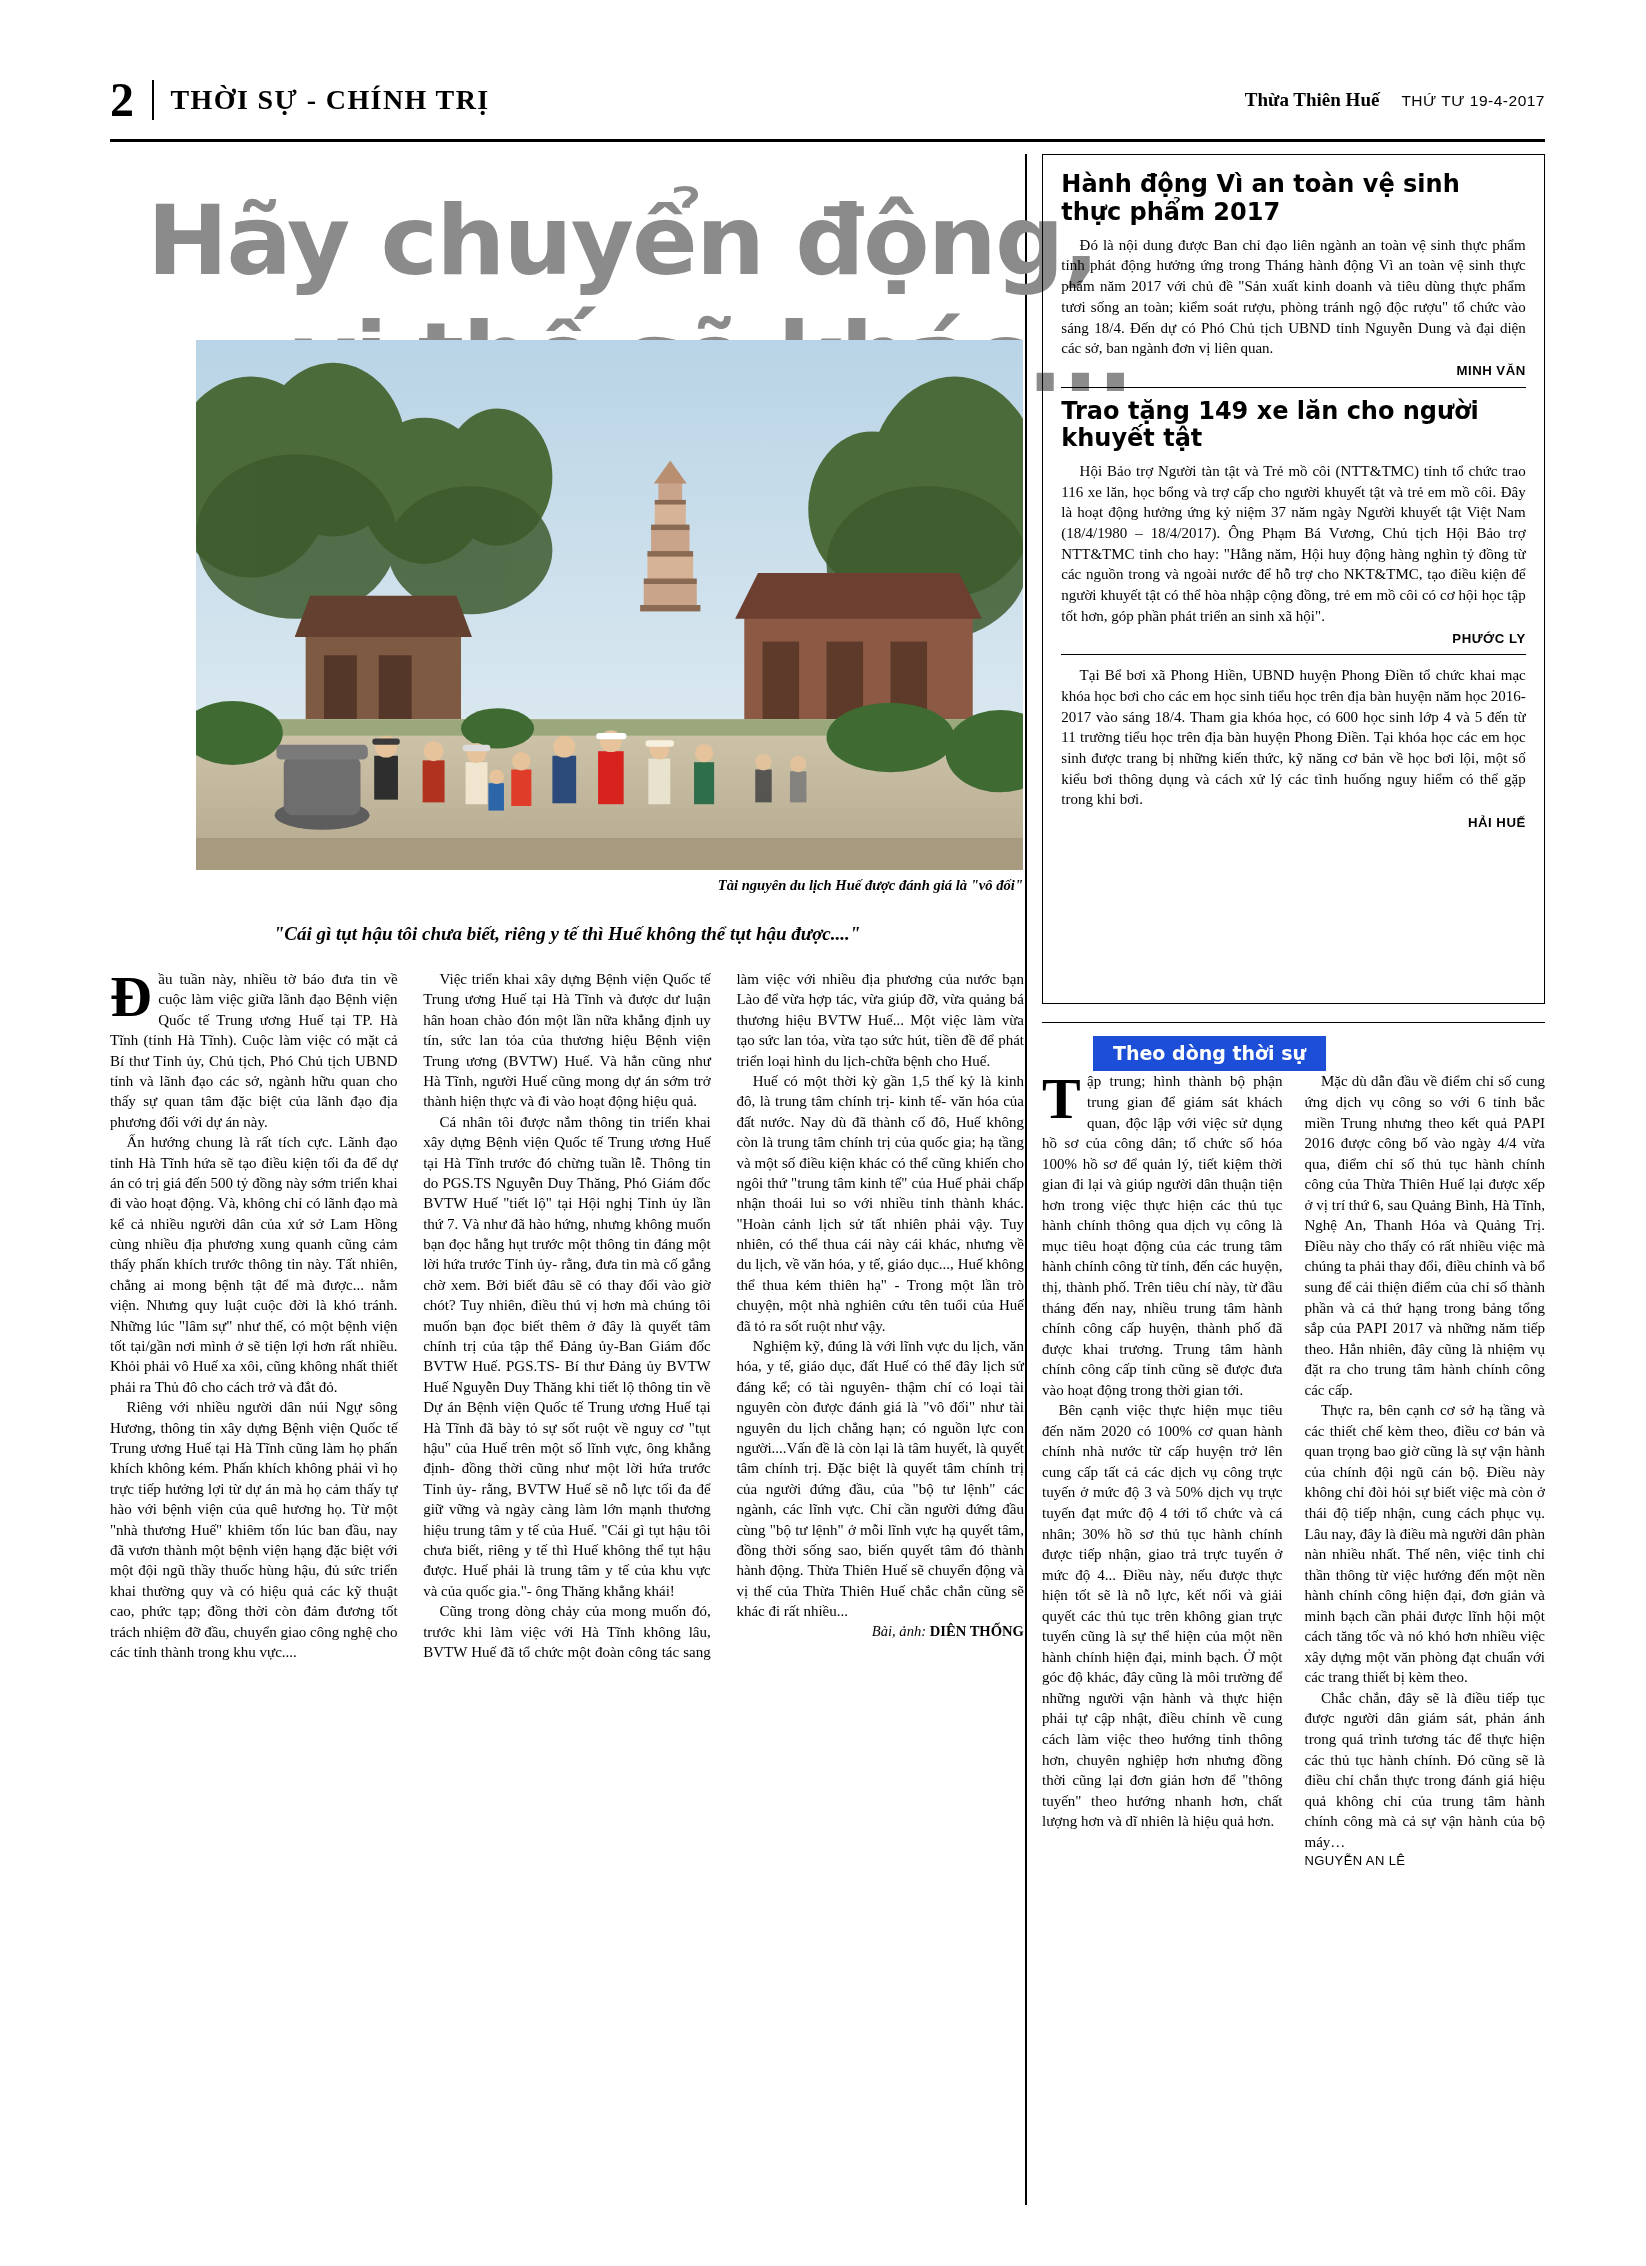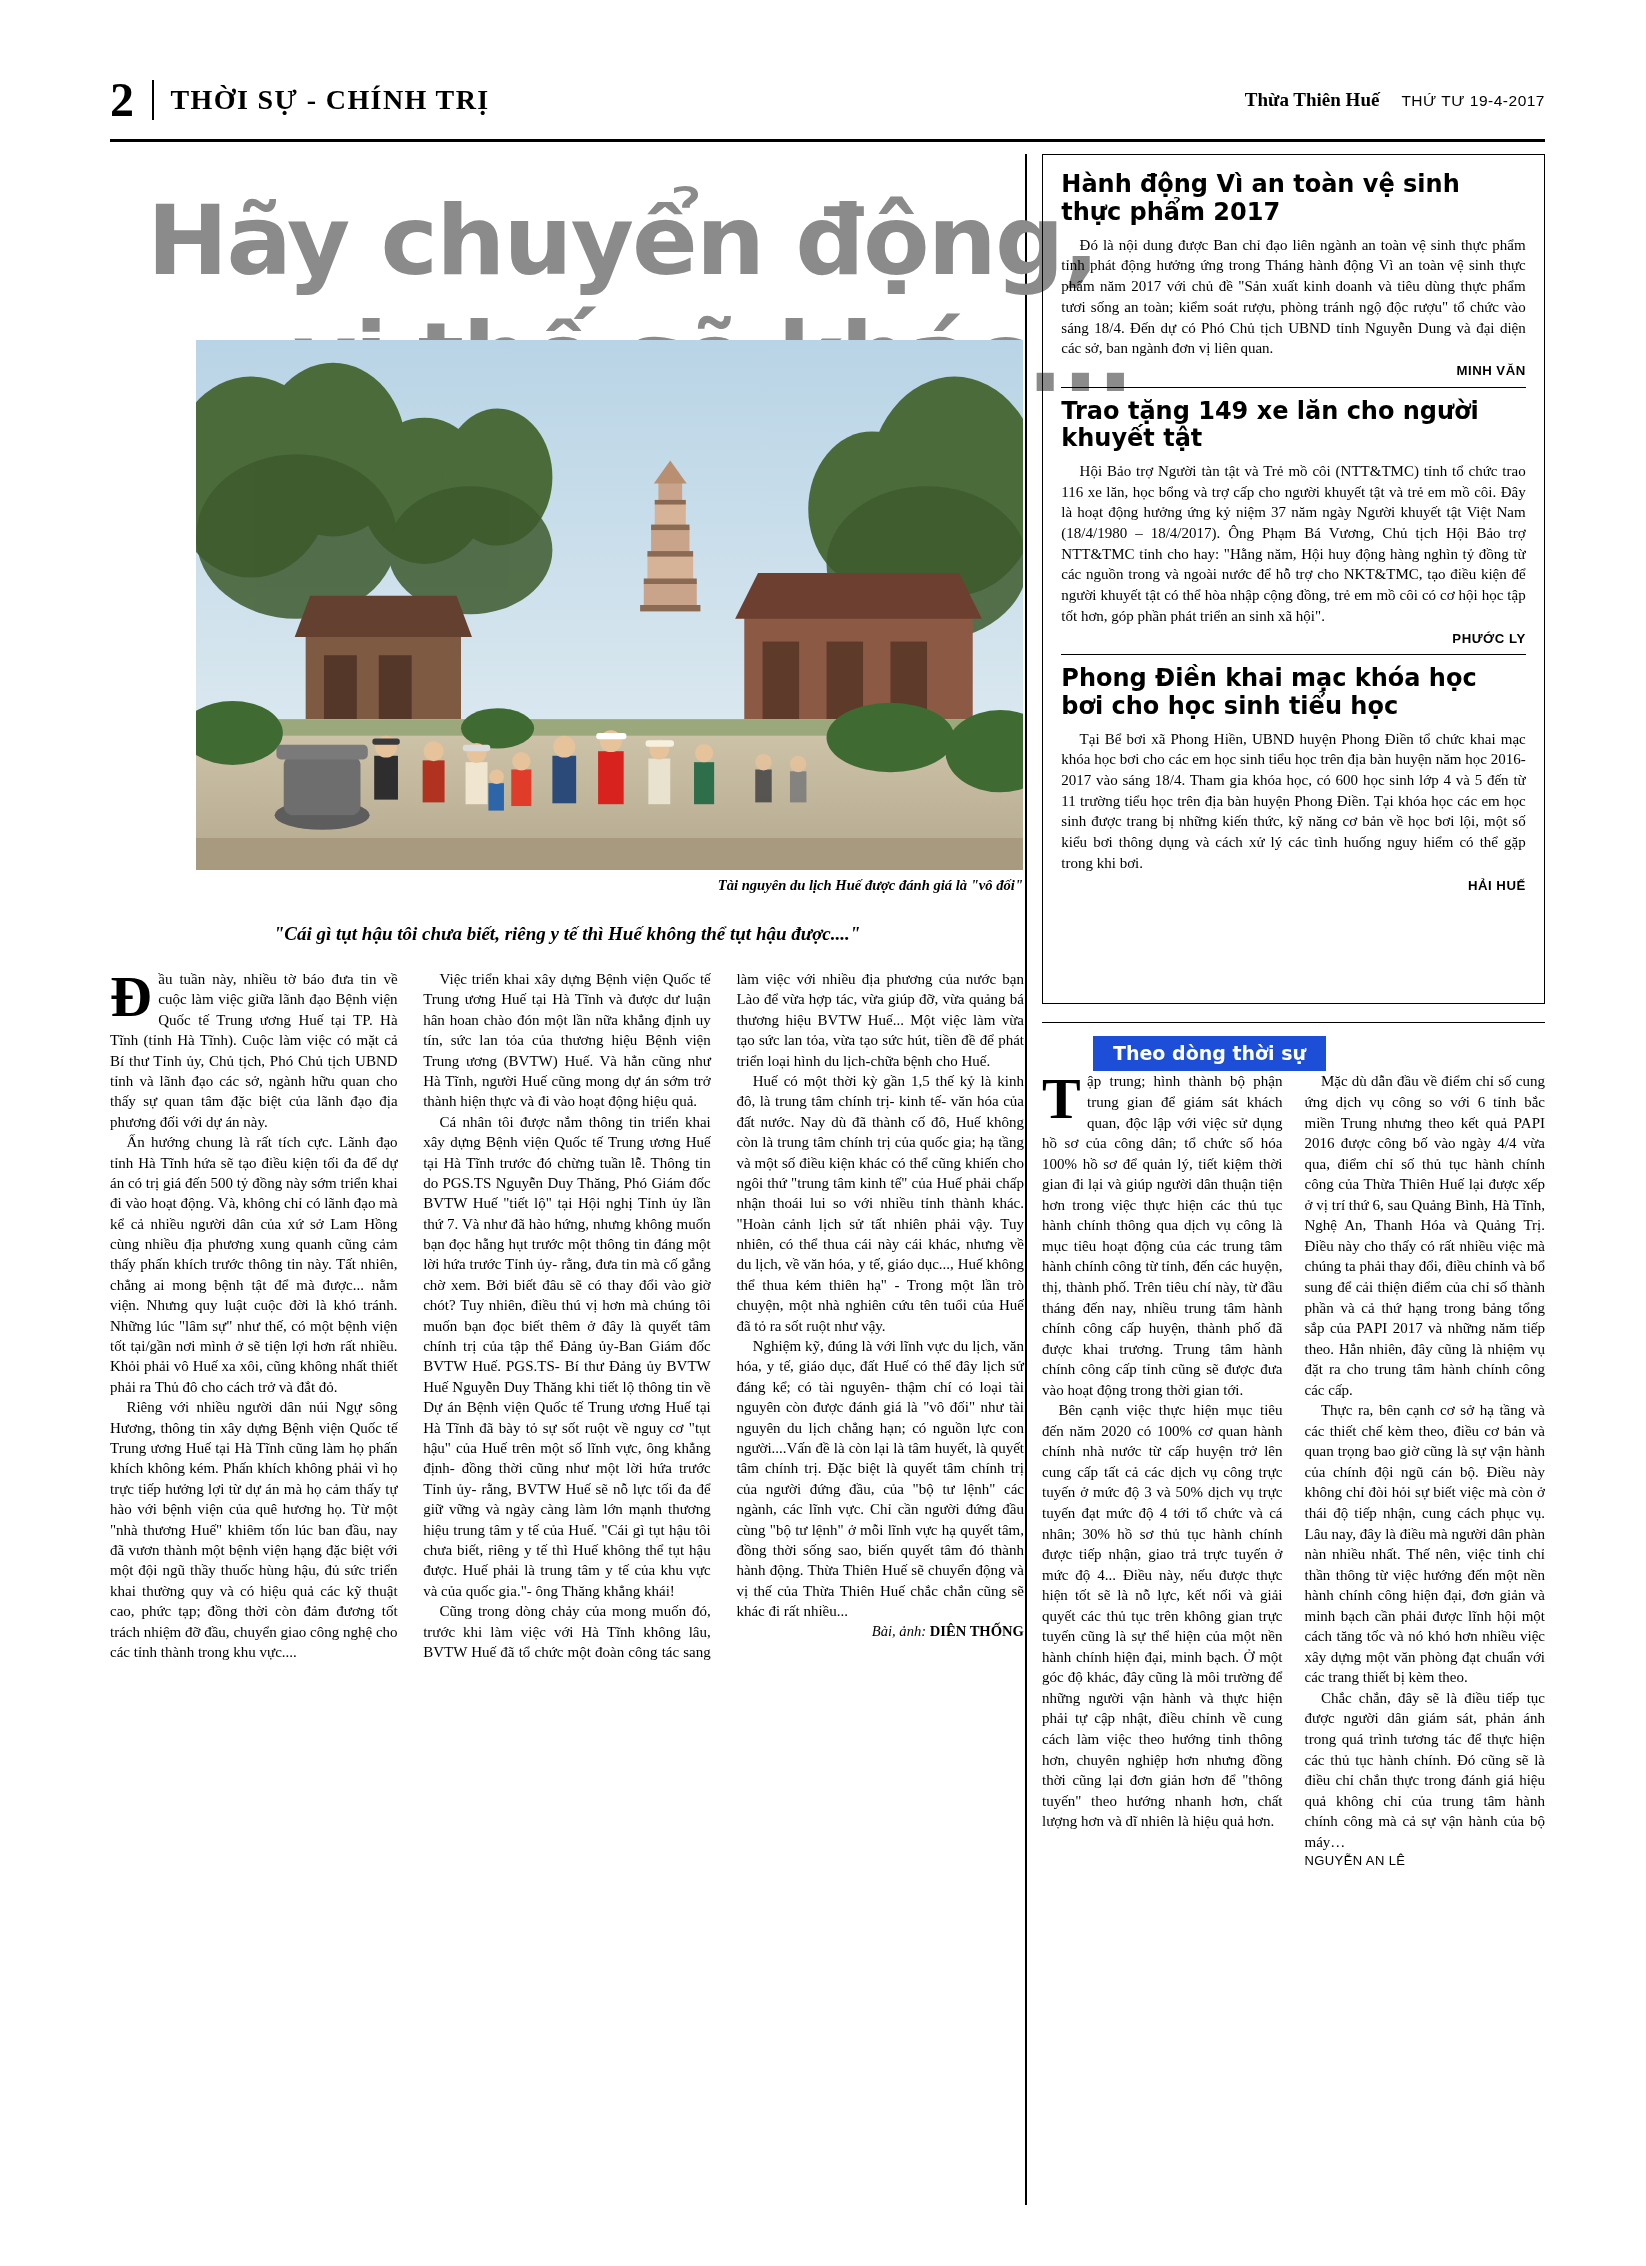--- a/index.html
+++ b/index.html
@@ -459,21 +459,20 @@
       <div class="news-author">MINH VĂN</div>
     </div>
     <hr class="news-rule">
     <div class="news-item">
       <div class="news-title">Trao tặng 149 xe lăn cho người khuyết tật</div>
       <div class="news-body">Hội Bảo trợ Người tàn tật và Trẻ mồ côi (NTT&amp;TMC) tỉnh tổ chức trao 116 xe lăn, học bổng và trợ cấp cho người khuyết tật và trẻ em mồ côi. Đây là hoạt động hưởng ứng kỷ niệm 37 năm ngày Người khuyết tật Việt Nam (18/4/1980 – 18/4/2017). Ông Phạm Bá Vương, Chủ tịch Hội Bảo trợ NTT&amp;TMC tỉnh cho hay: "Hằng năm, Hội huy động hàng nghìn tỷ đồng từ các nguồn trong và ngoài nước để hỗ trợ cho NKT&amp;TMC, tạo điều kiện để người khuyết tật có thể hòa nhập cộng đồng, trẻ em mồ côi có cơ hội học tập tốt hơn, góp phần phát triển an sinh xã hội".</div>
       <div class="news-author">PHƯỚC LY</div>
     </div>
     <hr class="news-rule">
     <div class="news-item">
-      <div class="news-title">Phong Điền khai mạc khóa học bơi cho học sinh tiểu học</div>
       <div class="news-body">Tại Bể bơi xã Phong Hiền, UBND huyện Phong Điền tổ chức khai mạc khóa học bơi cho các em học sinh tiểu học trên địa bàn huyện năm học 2016-2017 vào sáng 18/4. Tham gia khóa học, có 600 học sinh lớp 4 và 5 đến từ 11 trường tiểu học trên địa bàn huyện Phong Điền. Tại khóa học các em học sinh được trang bị những kiến thức, kỹ năng cơ bản về học bơi lội, một số kiểu bơi thông dụng và cách xử lý các tình huống nguy hiểm có thể gặp trong khi bơi.</div>
       <div class="news-author">HẢI HUẾ</div>
     </div>
   </div>
 
   <div class="feature">
     <div class="feature-kicker">Theo dòng thời sự</div>
     <div class="feature-cols">
       <p class="first"><span class="dropcap">T</span><span>ập trung; hình thành bộ phận trung gian để giám sát khách quan, độc lập với việc sử dụng hồ sơ của công dân; tổ chức số hóa 100% hồ sơ để quản lý, tiết kiệm thời gian đi lại và giúp người dân thuận tiện hơn trong việc thực hiện các thủ tục hành chính thông qua dịch vụ công là mục tiêu hoạt động của các trung tâm hành chính công từ tỉnh, đến các huyện, thị, thành phố. Trên tiêu chí này, từ đầu tháng đến nay, nhiều trung tâm hành chính công cấp huyện, thành phố đã được khai trương. Trung tâm hành chính công cấp tỉnh cũng sẽ được đưa vào hoạt động trong thời gian tới.</span></p>
       <p>Bên cạnh việc thực hiện mục tiêu đến năm 2020 có 100% cơ quan hành chính nhà nước từ cấp huyện trở lên cung cấp tất cả các dịch vụ công trực tuyến ở mức độ 3 và  50% dịch vụ trực tuyến đạt mức độ 4 tới tổ chức và cá nhân; 30% hồ sơ thủ tục hành chính được tiếp nhận, giao trả trực tuyến ở mức độ 4... Điều này, nếu được thực hiện tốt sẽ là nỗ lực, kết nối và giải quyết các thủ tục trên không gian trực tuyến cũng là sự thể hiện của một nền hành chính hiện đại, minh bạch. Ở một góc độ khác, đây cũng là môi trường để những người vận hành và thực hiện phải tự cập nhật, điều chỉnh về cung cách làm việc theo hướng tinh thông hơn, chuyên nghiệp hơn nhưng đồng thời cũng lại đơn giản hơn để "thông tuyến" theo hướng nhanh hơn, chất lượng hơn và dĩ nhiên là hiệu quả hơn.</p>

